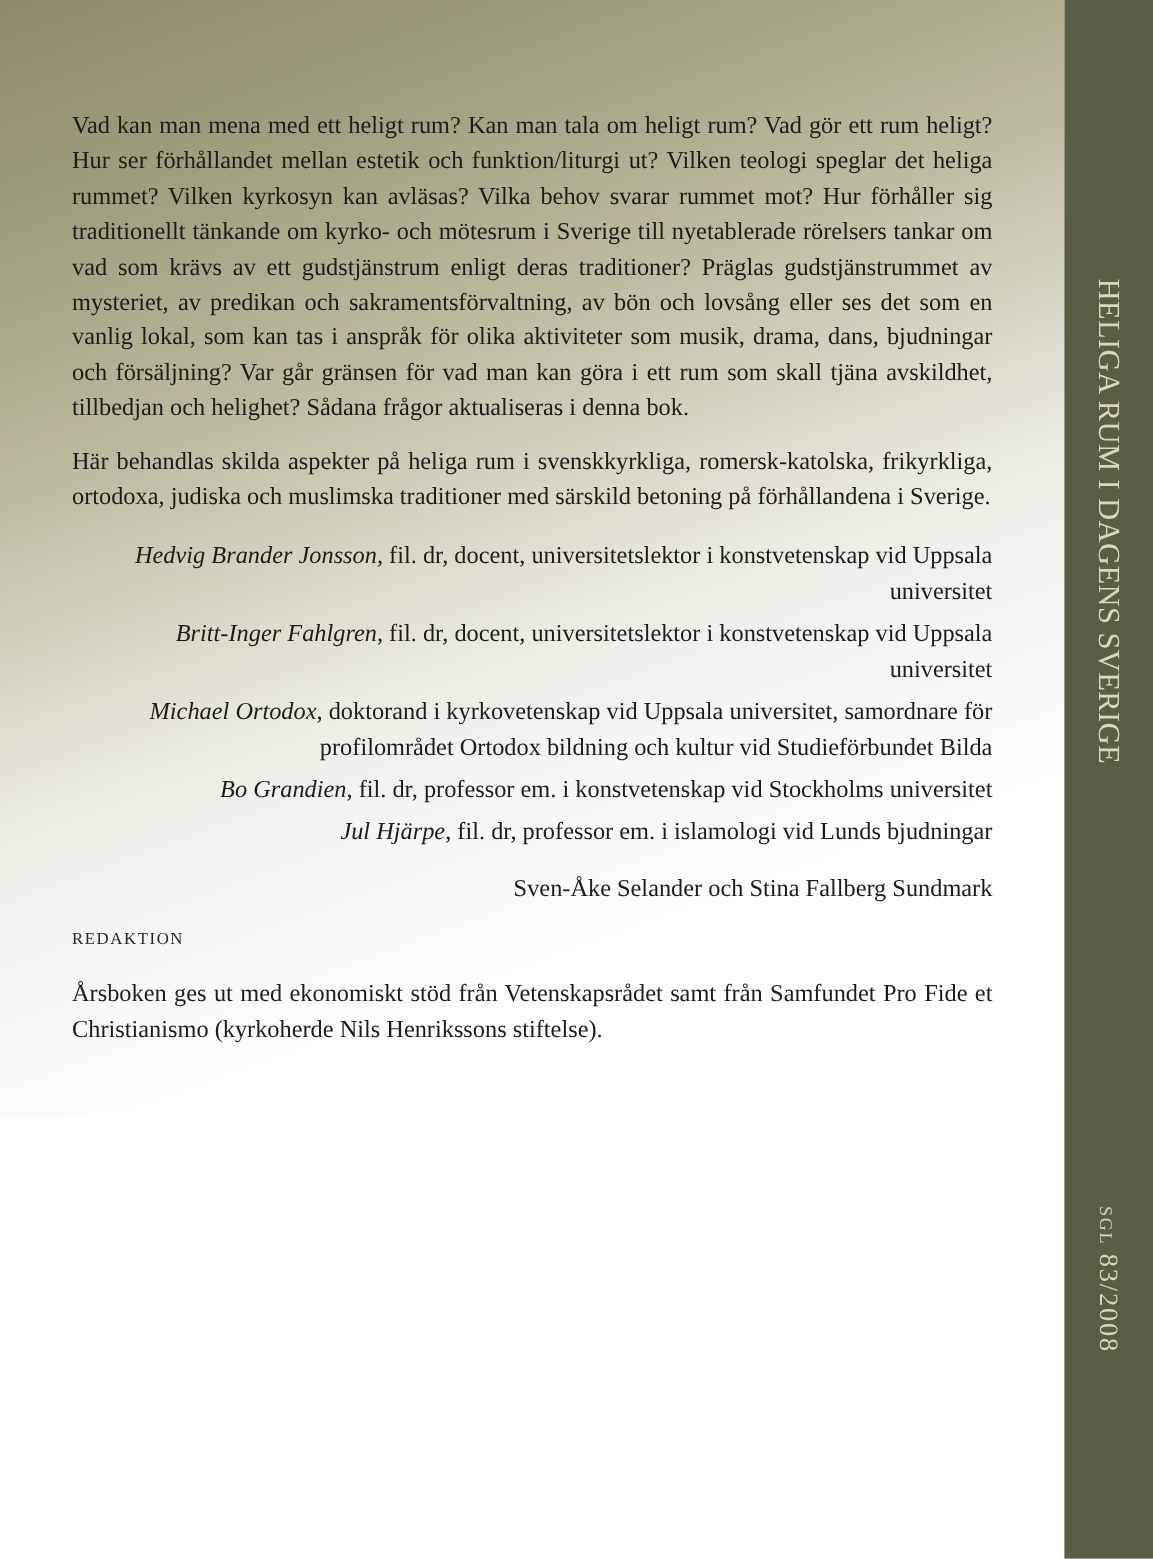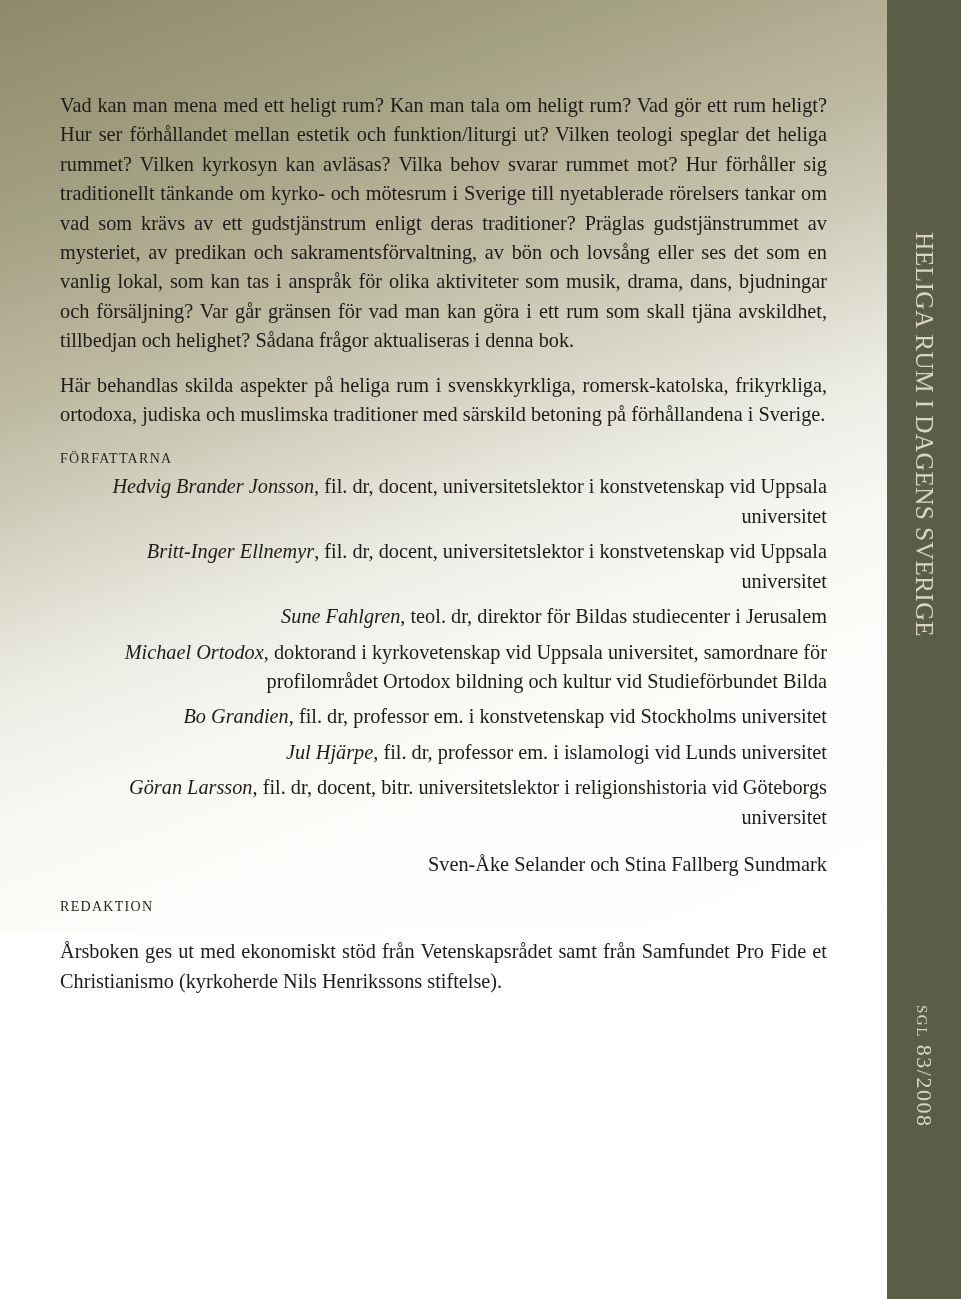--- a/index.html
+++ b/index.html
@@ -115,41 +115,34 @@
   </style>
 </head>
 <body>
 
 <div class="cover">
   <div class="content">
     <p class="para-1">Vad kan man mena med ett heligt rum? Kan man tala om heligt rum? Vad gör ett rum heligt? Hur ser förhållandet mellan estetik och funktion/liturgi ut? Vilken teologi speglar det heliga rummet? Vilken kyrkosyn kan avläsas? Vilka behov svarar rummet mot? Hur förhåller sig traditionellt tänkande om kyrko- och mötesrum i Sverige till nyetablerade rörelsers tankar om vad som krävs av ett gudstjänstrum enligt deras traditioner? Präglas gudstjänstrummet av mysteriet, av predikan och sakramentsförvaltning, av bön och lovsång eller ses det som en vanlig lokal, som kan tas i anspråk för olika aktiviteter som musik, drama, dans, bjudningar och försäljning? Var går gränsen för vad man kan göra i ett rum som skall tjäna avskildhet, tillbedjan och helighet? Sådana frågor aktualiseras i denna bok.</p>
     <p class="para-2">Här behandlas skilda aspekter på heliga rum i svenskkyrkliga, romersk-katolska, frikyrkliga, ortodoxa, judiska och muslimska traditioner med särskild betoning på förhållandena i Sverige.</p>
 
     <div>
-      <div class="section-label">författarna</div>
       <div class="author">
         <span class="name">Hedvig Brander Jonsson,</span><span> fil. dr, docent, universitetslektor i konstvetenskap vid Uppsala universitet</span>
       </div>
       <div class="author">
-        <span class="name">Britt-Inger Ellnemyr</span><span>, fil. dr, docent, universitetslektor i konstvetenskap vid Uppsala universitet</span>
-      </div>
-      <div class="author">
-        <span class="name">Sune Fahlgren</span><span>, teol. dr, direktor för Bildas studiecenter i Jerusalem</span>
+        <span class="name">Britt-Inger Fahlgren</span><span>, fil. dr, docent, universitetslektor i konstvetenskap vid Uppsala universitet</span>
       </div>
       <div class="author">
         <span class="name">Michael Ortodox</span><span>, doktorand i kyrkovetenskap vid Uppsala universitet, samordnare för profilområdet Ortodox bildning och kultur vid Studieförbundet Bilda</span>
       </div>
       <div class="author">
         <span class="name">Bo Grandien</span><span>, fil. dr, professor em. i konstvetenskap vid Stockholms universitet</span>
       </div>
       <div class="author">
-        <span class="name">Jul Hjärpe</span><span>, fil. dr, professor em. i islamologi vid Lunds universitet</span>
-      </div>
-      <div class="author">
-        <span class="name">Göran Larsson</span><span>, fil. dr, docent, bitr. universitetslektor i religionshistoria vid Göteborgs universitet</span>
+        <span class="name">Jul Hjärpe</span><span>, fil. dr, professor em. i islamologi vid Lunds bjudningar</span>
       </div>
     </div>
 
     <div class="block">
       <p class="plain">Sven-Åke Selander och Stina Fallberg Sundmark</p>
     </div>
 
     <div class="block">
       <div class="section-label">redaktion</div>
     </div>

